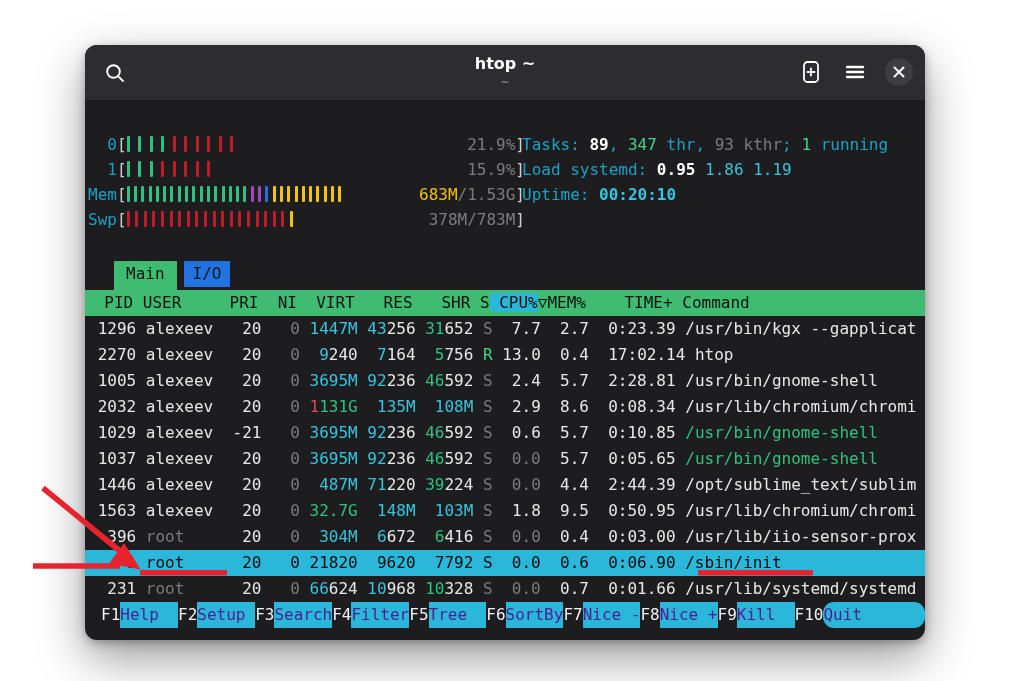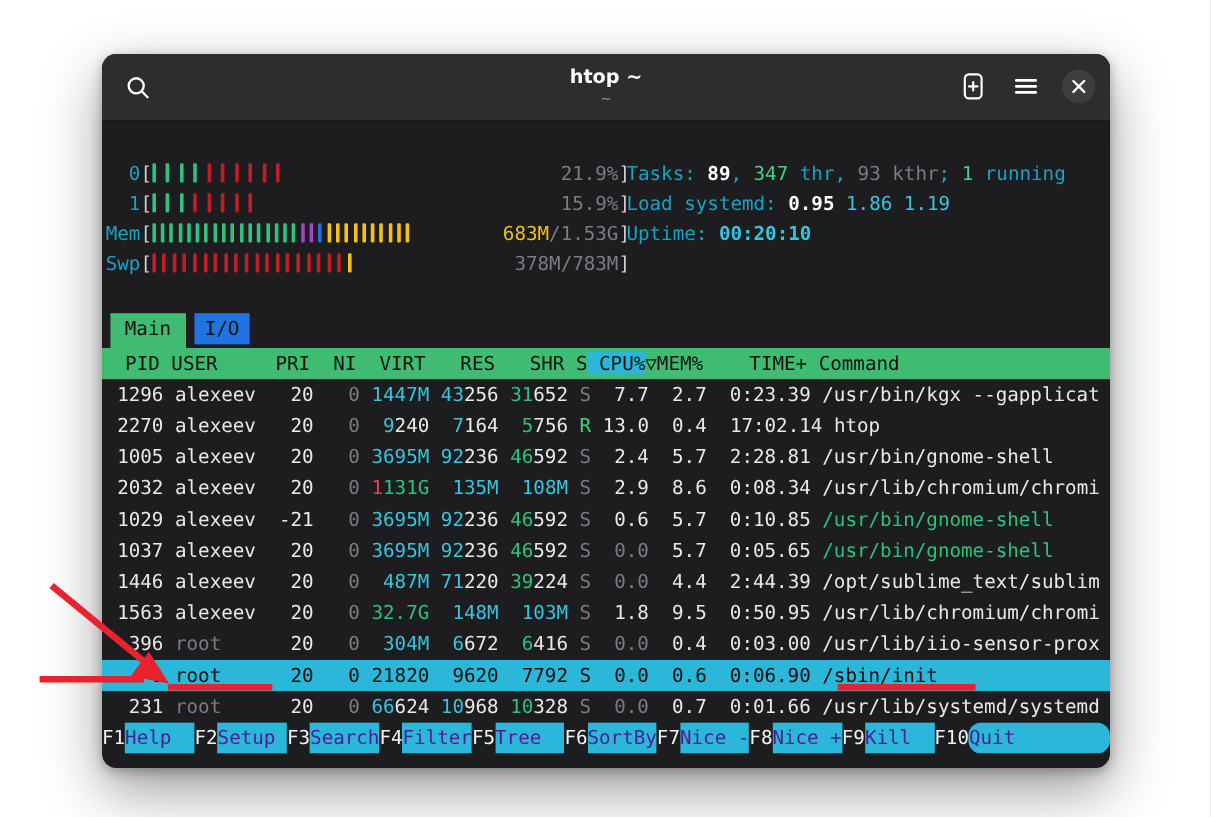--- a/index.html
+++ b/index.html
@@ -22,30 +22,30 @@
   .meters{padding-top:31px;position:relative;}
   .mline{display:flex;height:25px;line-height:25px;width:437px;padding-left:3px;white-space:pre;}
   .mlabel{width:29px;text-align:right;}
   .mtrack{flex:1;position:relative;}
   .bar{position:absolute;top:4px;width:3px;height:16px;border-radius:1px;}
   .b-green{background:#2ec27e}.b-red{background:#c01c28}.b-yellow{background:#f5c211}
   .b-purple{background:#a246c4}.b-blue{background:#2170e0}
   .mtext{position:absolute;right:0;top:0;white-space:pre;}
   .info{position:absolute;left:437px;top:31px;}
   .iline{height:25px;line-height:25px;white-space:pre;}
-  .tabs{margin-top:29px;height:26px;display:flex;gap:7px;padding-left:7px;position:relative;z-index:2;}
+  .tabs{margin-top:29px;height:26px;display:flex;gap:7px;padding-left:29px;position:relative;z-index:2;}
   .tab{color:#0d1510;height:26px;cursor:pointer;}
   .tab-main{background:#3fbb72;padding:0 12px;height:29px;}
   .tab-io{background:#2273e2;padding:0 9px;}
   .hrow{margin-top:3px;background:#3fbb72;color:#0c120e;height:26px;line-height:26px;
         white-space:pre;padding-left:0;overflow:hidden;}
   .c-hdrsel{background:#2bb7d9;}
   .prow{height:26px;line-height:26px;white-space:pre;padding-left:3px;overflow:hidden;}
   .prow.sel{background:#2bb7d9;color:#0b0b0b;}
-  .fbar{display:flex;height:26px;line-height:26px;white-space:pre;padding-left:0;overflow:hidden;}
+  .fbar{display:flex;height:26px;line-height:26px;white-space:pre;padding-left:16px;overflow:hidden;}
   .fk-key{color:#f2f2f2;}
   .fk-label{background:#2bb7d9;color:#4c1d95;}
   .fk-grow{flex:1;border-radius:11px;}
   .c-w{color:#e8e8e6}.c-wb{color:#ffffff;font-weight:bold}.c-dim{color:#7b7b82}
   .c-cyan{color:#17a3c4}.c-bcyan{color:#35c5de}.c-bcyanb{color:#35c5de;font-weight:bold}
   .c-green{color:#2ec27e}.c-bgreen{color:#41d483}.c-red{color:#e04a52}
   .c-yellow{color:#f0c011}.c-br{color:#cfcfcf}.c-sel{color:#0b0b0b}
   .annot{position:absolute;left:0;top:0;width:1009px;height:681px;z-index:10;pointer-events:none;}
 </style>
 </head>

